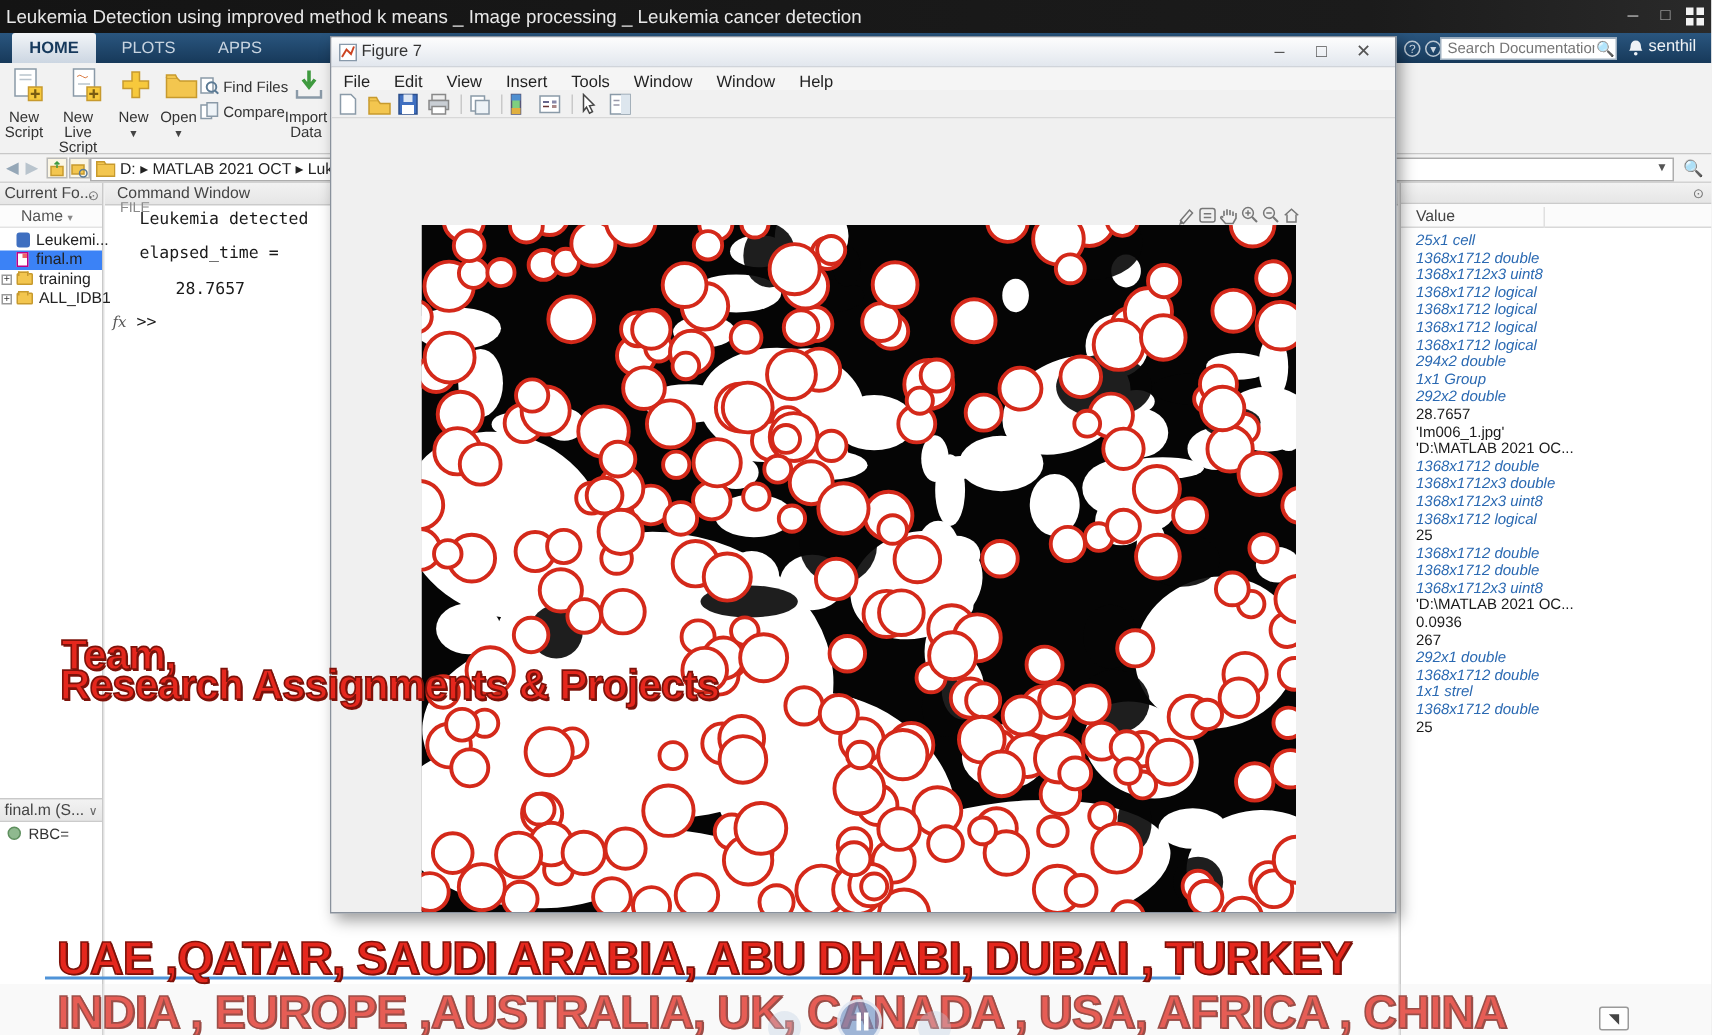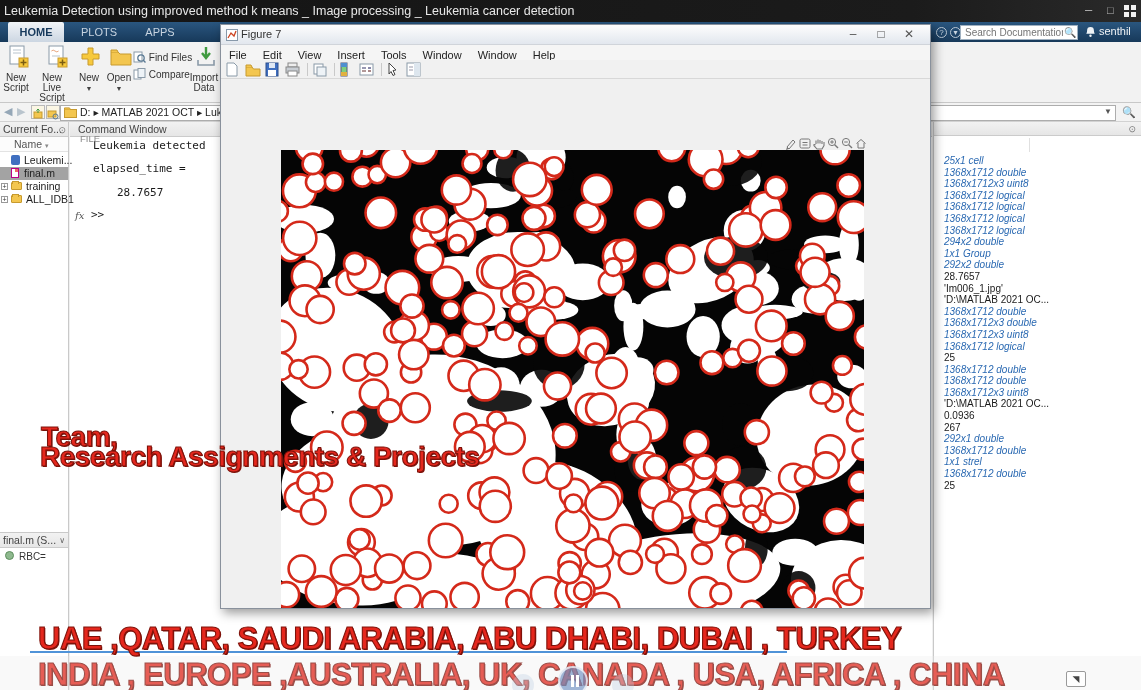--- a/index.html
+++ b/index.html
@@ -43,21 +43,21 @@
   #addr-caret { left:1104px; top:4px; font-size:8px; color:#555; z-index:6; }
   #addr-search-ico { left:1122px; top:3px; color:#3b6ea5; font-size:11px; z-index:6; }
 
   
   .panel-hdr { background:linear-gradient(#f2f2f2,#e6e6e6); border-bottom:1px solid #cbcbcb; color:#444; font-size:10.5px; line-height:14px; }
   #cf-panel { left:0; top:122px; width:69px; height:568px; background:#fff; border-right:1px solid #c9c9c9; z-index:4; }
   #cf-hdr { left:0; top:0; width:68px; height:15px; padding-left:3px; }
   #cf-hdr-gear { position:absolute; right:2px; top:1px; color:#777; font-size:9px; }
   #cf-namehdr { left:0; top:15px; width:68px; height:15px; background:#fcfcfc; border-bottom:1px solid #e3e3e3; color:#555; font-size:10.5px; line-height:15px; padding-left:14px; }
   .cf-item { position:absolute; left:0; width:68px; height:13px; font-size:10.5px; line-height:13px; color:#222; white-space:nowrap; }
-  .cf-item.sel { background:#a3a3a3; }
+  .cf-item.sel { background:#3b82f6; }
   .cf-exp { position:absolute; left:1px; top:3px; width:7px; height:7px; border:1px solid #999; background:#fff; font-size:7px; line-height:5px; text-align:center; color:#333; }
   .ico-folder { position:absolute; left:11px; top:2px; width:11px; height:8px; background:#f3c64f; border:1px solid #c79a2e; border-radius:1px; }
   .ico-folder:before { content:""; position:absolute; left:0; top:-2px; width:5px; height:2px; background:#f3c64f; border:1px solid #c79a2e; border-bottom:none; }
   .ico-bluedoc { position:absolute; left:11px; top:1px; width:9px; height:10px; background:#3f6fc0; border-radius:2px; }
   .ico-mfile { position:absolute; left:11px; top:1px; width:8px; height:10px; background:#fff; border:1px solid #b08; }
   .ico-mfile:before { content:""; position:absolute; right:0; top:0; width:3px; height:3px; background:#e66; }
   .cf-label { position:absolute; left:24px; }
   #cf-details-hdr { left:0; top:410px; width:68px; height:16px; border-top:1px solid #c9c9c9; padding-left:3px; }
   #cf-details-caret { position:absolute; right:3px; top:1px; color:#666; font-size:8px; }
   #cf-preview { left:0; top:428px; width:68px; height:14px; font-size:10px; color:#333; }
@@ -266,20 +266,23 @@
         <div class="cmd-line" style="left: 23px; top: 40px;">elapsed_time =</div>
         <div class="cmd-line" style="left: 47px; top: 64px;">28.7657</div>
       </div>
     <div id="cmd-fx">fx</div>
     <div id="cmd-prompt">&gt;&gt;</div>
   </div>
 
   <div id="ws-panel" class="abs">
     <div id="ws-hdr" class="abs panel-hdr">
       <span id="ws-hdr-gear">⊙</span>
+    </div>
+    <div id="ws-colhdr" class="abs">
+      <span>Value</span>
     </div>
     <div id="ws-coldiv"></div>
     <div id="ws-rows" class="abs">
         <div class="ws-row dim">25x1 cell</div>
         <div class="ws-row dim">1368x1712 double</div>
         <div class="ws-row dim">1368x1712x3 uint8</div>
         <div class="ws-row dim">1368x1712 logical</div>
         <div class="ws-row dim">1368x1712 logical</div>
         <div class="ws-row dim">1368x1712 logical</div>
         <div class="ws-row dim">1368x1712 logical</div>

